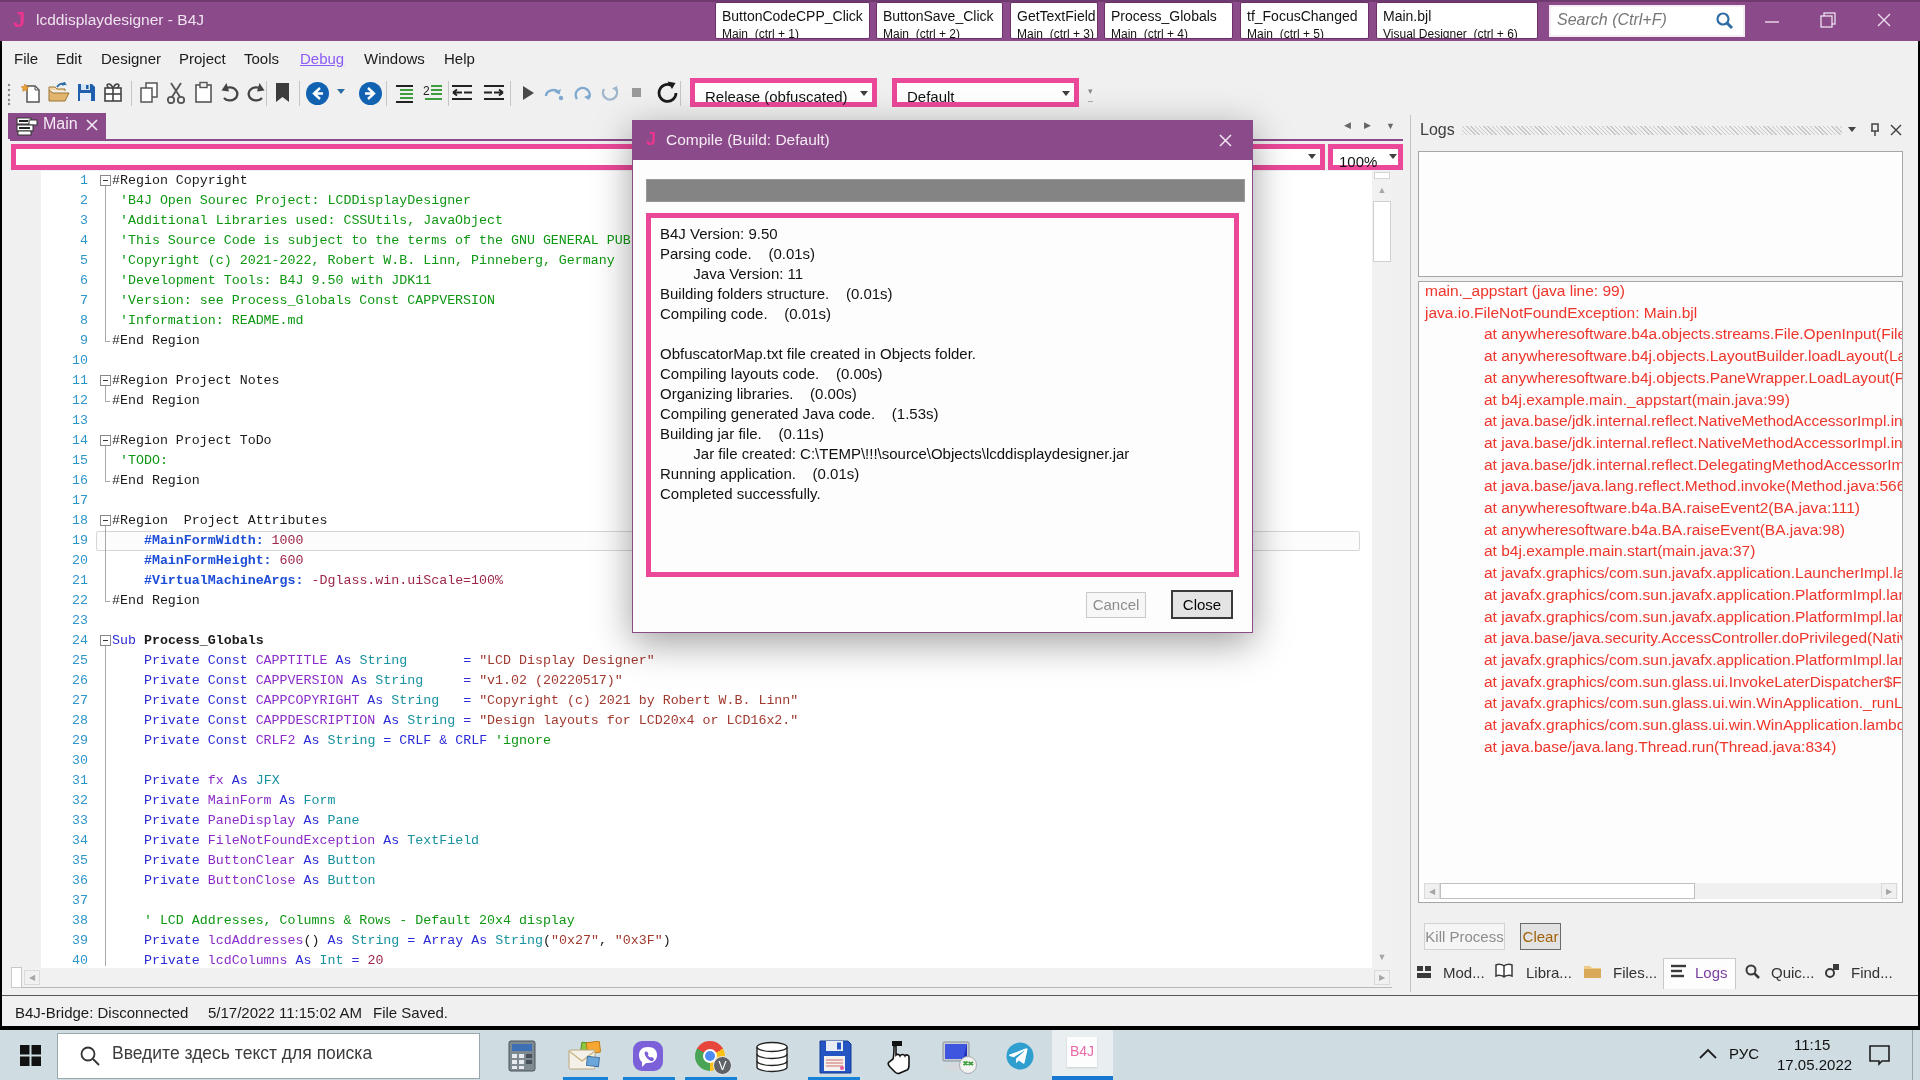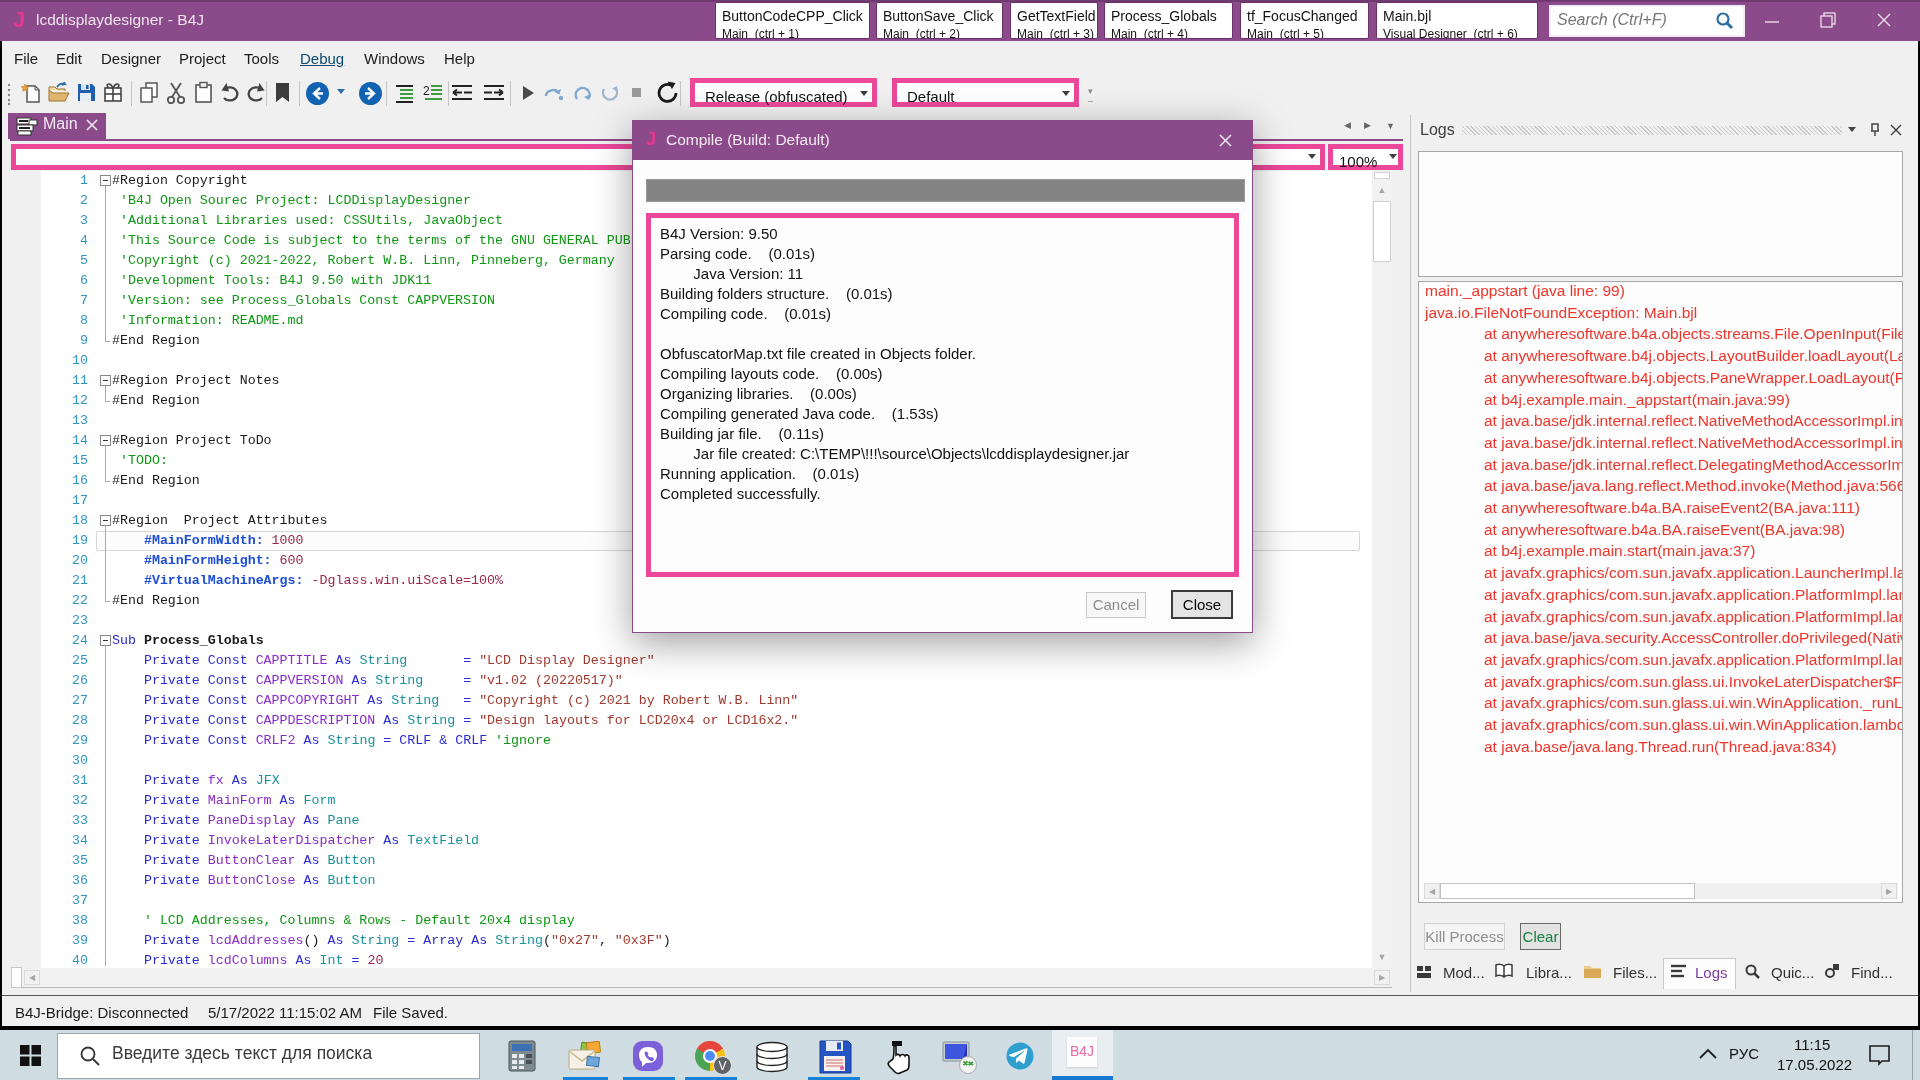--- a/index.html
+++ b/index.html
@@ -84,21 +84,21 @@
         <line x1="15" y1="3" x2="3" y2="15" stroke="#EDE0ED" stroke-width="1.3"></line>
       </svg>
   </div>
 
   <div class="abs" style="left:0;top:41px;width:1920px;height:33px;background:#F0F0F0;">
     <div class="menuitem" style="left:14px;top:9px;">File</div>
     <div class="menuitem" style="left:56px;top:9px;">Edit</div>
     <div class="menuitem" style="left:101px;top:9px;">Designer</div>
     <div class="menuitem" style="left:179px;top:9px;">Project</div>
     <div class="menuitem" style="left:244px;top:9px;">Tools</div>
-    <div class="menuitem" style="left:300px;top:9px;color:#0c4a6e;text-decoration:underline;">Debug</div>
+    <div class="menuitem" style="left:300px;top:9px;color:#8b5cf6;text-decoration:underline;">Debug</div>
     <div class="menuitem" style="left:364px;top:9px;">Windows</div>
     <div class="menuitem" style="left:444px;top:9px;">Help</div>
   </div>
 
   <div id="toolbar" class="abs" style="left:0;top:74px;width:1920px;height:39px;background:#F0F0F0;">
     <div class="abs" style="left:131px;top:7px;width:1px;height:25px;background:#C6C6C6;"></div>
       <div class="abs" style="left:266px;top:7px;width:1px;height:25px;background:#C6C6C6;"></div>
       <div class="abs" style="left:299px;top:7px;width:1px;height:25px;background:#C6C6C6;"></div>
       <div class="abs" style="left:386px;top:7px;width:1px;height:25px;background:#C6C6C6;"></div>
       <div class="abs" style="left:448px;top:7px;width:1px;height:25px;background:#C6C6C6;"></div>
@@ -343,21 +343,21 @@
 <span class="kw">Sub</span> <b>Process_Globals</b>
     <span class="kw">Private Const</span> <span class="id">CAPPTITLE</span> <span class="kw">As</span> <span class="ty">String</span>       <span class="kw">=</span> <span class="st">"LCD Display Designer"</span>
     <span class="kw">Private Const</span> <span class="id">CAPPVERSION</span> <span class="kw">As</span> <span class="ty">String</span>     <span class="kw">=</span> <span class="st">"v1.02 (20220517)"</span>
     <span class="kw">Private Const</span> <span class="id">CAPPCOPYRIGHT</span> <span class="kw">As</span> <span class="ty">String</span>   <span class="kw">=</span> <span class="st">"Copyright (c) 2021 by Robert W.B. Linn"</span>
     <span class="kw">Private Const</span> <span class="id">CAPPDESCRIPTION</span> <span class="kw">As</span> <span class="ty">String</span> <span class="kw">=</span> <span class="st">"Design layouts for LCD20x4 or LCD16x2."</span>
     <span class="kw">Private Const</span> <span class="id">CRLF2</span> <span class="kw">As</span> <span class="ty">String</span> <span class="kw">=</span> <span class="kw">CRLF</span> <span class="kw">&amp;</span> <span class="kw">CRLF</span> <span class="cm">'ignore</span>
 
     <span class="kw">Private</span> <span class="id">fx</span> <span class="kw">As</span> <span class="ty">JFX</span>
     <span class="kw">Private</span> <span class="id">MainForm</span> <span class="kw">As</span> <span class="ty">Form</span>
     <span class="kw">Private</span> <span class="id">PaneDisplay</span> <span class="kw">As</span> <span class="ty">Pane</span>
-    <span class="kw">Private</span> <span class="id">InvokeLaterDispatcher</span> <span class="kw">As</span> <span class="ty">TextField</span>
+    <span class="kw">Private</span> <span class="id">FileNotFoundException</span> <span class="kw">As</span> <span class="ty">TextField</span>
     <span class="kw">Private</span> <span class="id">ButtonClear</span> <span class="kw">As</span> <span class="ty">Button</span>
     <span class="kw">Private</span> <span class="id">ButtonClose</span> <span class="kw">As</span> <span class="ty">Button</span>
 
     <span class="cm">' LCD Addresses, Columns &amp; Rows - Default 20x4 display</span>
     <span class="kw">Private</span> <span class="id">lcdAddresses</span>() <span class="kw">As</span> <span class="ty">String</span> <span class="kw">=</span> <span class="kw">Array</span> <span class="kw">As</span> <span class="ty">String</span>(<span class="st">"0x27"</span>, <span class="st">"0x3F"</span>)
     <span class="kw">Private</span> <span class="id">lcdColumns</span> <span class="kw">As</span> <span class="ty">Int</span> <span class="kw">=</span> <span class="vl">20</span></div>
   <div id="foldstuff">
     <div class="foldbox" style="left:100px;top:175px;"></div>
     <div class="foldbox" style="left:100px;top:375px;"></div>
     <div class="foldbox" style="left:100px;top:435px;"></div>
@@ -426,21 +426,21 @@
 <div style="padding-left:65px;">at java.base/java.lang.Thread.run(Thread.java:834)</div>
       </div>
 
       <div class="abs" style="left:5px;top:601px;width:474px;height:16px;background:#F0F0F0;"></div>
       <div class="abs" style="left:5px;top:601px;width:16px;height:16px;background:#F0F0F0;border:1px solid #DADADA;color:#A6A6A6;font-size:8px;text-align:center;line-height:15px;">◀</div>
       <div class="abs" style="left:21px;top:601px;width:255px;height:16px;background:#fff;border:1px solid #C0C0C0;"></div>
       <div class="abs" style="left:462px;top:601px;width:16px;height:16px;background:#F0F0F0;border:1px solid #DADADA;color:#A6A6A6;font-size:8px;text-align:center;line-height:15px;">▶</div>
     </div>
 
     <div class="btn" style="left:1424px;top:923px;width:81px;height:27px;background:#F5F5F5;border:1px solid #D2D2D2;color:#8D8D8D;line-height:25px;">Kill Process</div>
-    <div class="btn" style="left:1520px;top:923px;width:41px;height:27px;background:#E2E2E2;border:1px solid #6A6A6A;color:#15803d;line-height:25px;">Clear</div>
+    <div class="btn" style="left:1520px;top:923px;width:41px;height:27px;background:#E2E2E2;border:1px solid #6A6A6A;color:#a16207;line-height:25px;">Clear</div>
 
     <div class="abs" style="left:1663px;top:958px;width:73px;height:31px;background:#FDFDFD;border:1px solid #C9C9C9;border-bottom:none;"></div>
     <svg class="abs" style="left:1416px;top:965px;" width="17" height="15">
         <rect x="1" y="1" width="6" height="5" fill="#3A3A3A"></rect>
         <rect x="9" y="1" width="6" height="5" fill="#3A3A3A"></rect>
         <rect x="1" y="8" width="14" height="5" fill="#3A3A3A"></rect>
       </svg>
     <div class="ttab" style="left:1443px;top:964px;">Mod...</div>
     <svg class="abs" style="left:1494px;top:963px;" width="20" height="17">
         <path d="M10 3 c-2-2-6-2-8-1 v11 c2-1 6-1 8 1 c2-2 6-2 8-1 v-11 c-2-1-6-1-8 1 z M10 3 v11" fill="#fff" stroke="#3A3A3A" stroke-width="1.5"></path>

